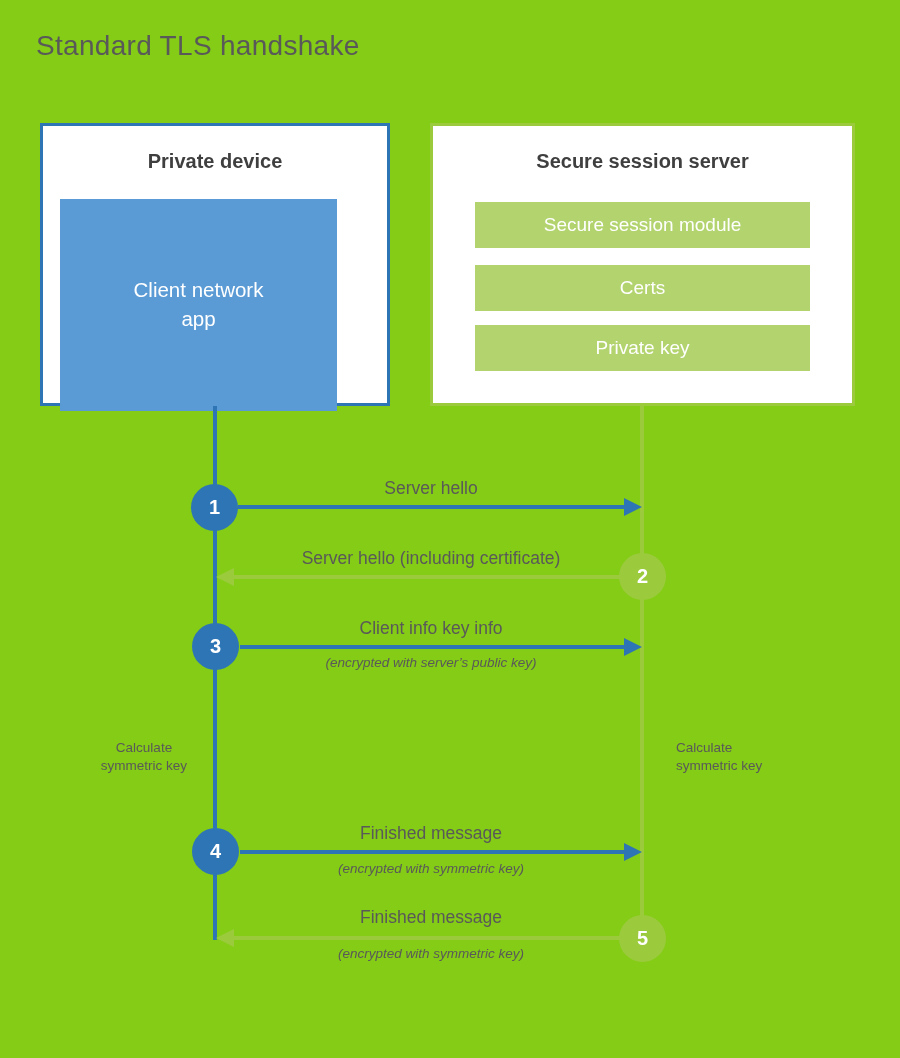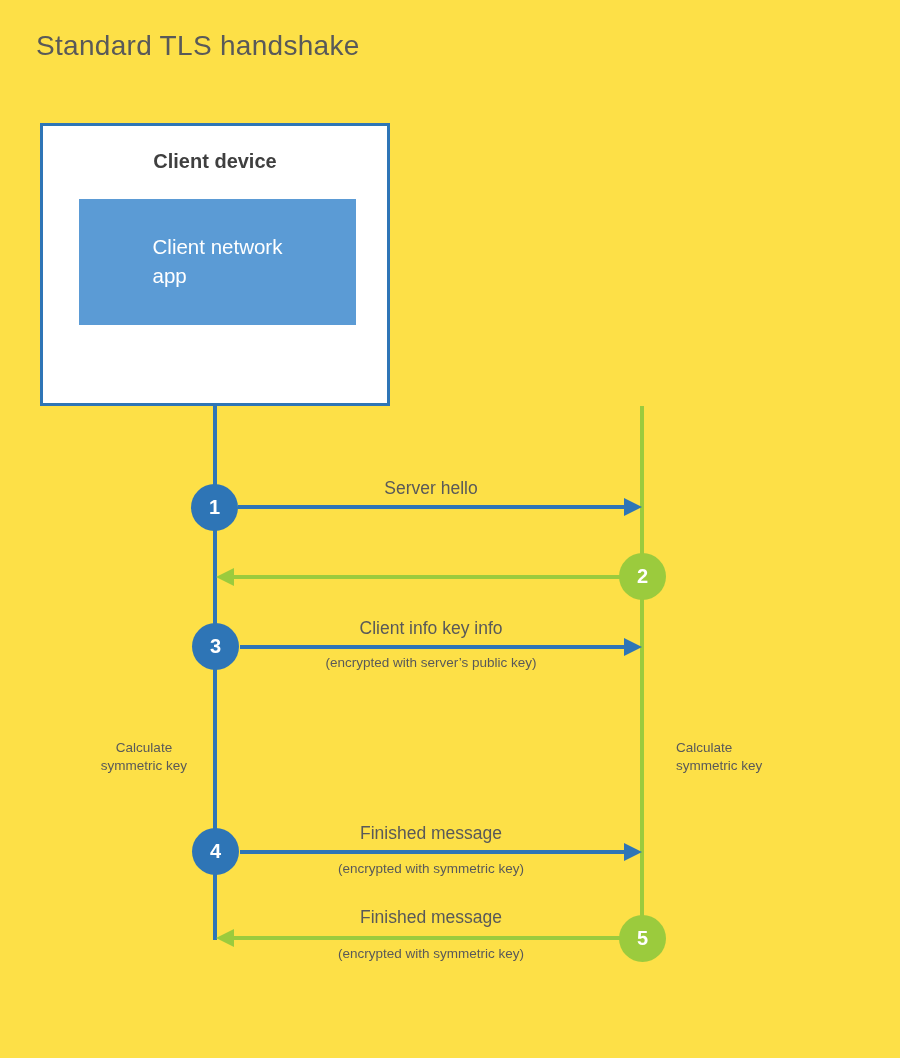--- a/index.html
+++ b/index.html
@@ -1,38 +1,38 @@
 <!DOCTYPE html>
 <html><head>
 <meta charset="utf-8">
 <style>
   * { margin:0; padding:0; box-sizing:border-box; }
   html,body { background:#ffffff; }
   body { font-family:"Liberation Sans","DejaVu Sans",sans-serif; }
   .canvas {
-    position:relative; width:900px; height:1058px; background:#fde047;
+    position:relative; width:900px; height:1058px; background:#84cc16;
     overflow:hidden;
     padding-left:14px;
   }
   .page-title {
     position:absolute; left:36px; top:30px;
     font-size:28px; font-weight:300; color:#595959; letter-spacing:0.3px;
   }
   
   .actor-box { position:absolute; top:123px; height:283px; background:#fff; }
   .client-box { left:40px; width:350px; border:3px solid #2e75b6; }
   .server-box { left:430px; width:425px; border:3px solid #9bcb3d; }
   .actor-title {
     position:absolute; left:0; right:0; top:24px; text-align:center;
     font-size:20px; font-weight:700; color:#3f3f3f;
   }
   .client-app {
-    position:absolute; left:36px; top:73px; width:277px; height:126px;
+    position:absolute; left:17px; top:73px; width:277px; height:212px;
     background:#5b9bd5; color:#ffffff; font-size:20.5px; line-height:1.4;
-    display:flex; align-items:center; justify-content:center; 
+    display:flex; align-items:center; justify-content:center; text-align:center;
   }
   .server-bar {
     position:absolute; left:42px; width:335px; height:46px;
     background:#b2d36e; color:#ffffff; font-size:19px;
     display:flex; align-items:center; justify-content:center; text-align:center;
   }
   .bar-0 { top:76px; } .bar-1 { top:139px; } .bar-2 { top:199px; }
   
   .lifeline { position:absolute; top:406px; width:4px; height:534px; }
   .lifeline.blue { left:213px; background:#2e75b6; }
@@ -60,54 +60,61 @@
   }
   .arrow-head.right.blue { border-left:18px solid #2e75b6; }
   .arrow-head.left.green { border-right:18px solid #9bcb3d; }
   
   .msg-label {
     position:absolute; left:238px; width:386px; text-align:center;
     font-size:17.5px; color:#595959;
   }
   .msg-sublabel {
     position:absolute; left:238px; width:386px; text-align:center;
-    font-size:13.5px; color:#595959;
+    font-size:13.5px; color:#595959;font-style:italic;
   }
   
   .side-note {
     position:absolute; font-size:13.5px; color:#595959; line-height:1.32;
     white-space:pre-line;
   }
   .note-decrypt { left:676px; top:631px; text-align:left; }
   .note-calc-left { left:83px; top:739px; width:122px; text-align:center; }
   .note-calc-right { left:676px; top:739px; text-align:left; }
 </style>
 </head>
 <body>
 
 <div class="canvas">
 
   <div class="page-title">Standard TLS handshake</div>
 
   <div class="actor-box client-box">
-    <div class="actor-title">Client device</div>
+    <div class="actor-title">Private device</div>
     <div class="client-app">
       <span><span>Client network</span><br><span>app</span></span>
     </div>
   </div>
 
+  <div class="actor-box server-box">
+    <div class="actor-title">Secure session server</div>
+    <div class="server-bar bar-0">Secure session module</div>
+    <div class="server-bar bar-1">Certs</div>
+    <div class="server-bar bar-2">Private key</div>
+  </div>
 
   <div class="lifeline blue"></div>
   <div class="lifeline green"></div>
 
   <div class="msg-label" style="top:478px">Server hello</div>
   <div class="msg-line blue" style="left:238px; top:505px; width:388px;"></div>
   <div class="arrow-head right blue" style="left:624px; top:498px;"></div>
   <div class="step-circle blue c1">1</div>
 
+  <div class="msg-label" style="top:548px">Server hello (including certificate)</div>
   <div class="msg-line green" style="left:234px; top:575px; width:388px;"></div>
   <div class="arrow-head left green" style="left:216px; top:568px;"></div>
   <div class="step-circle green c2">2</div>
 
   <div class="msg-label" style="top:618px">Client info key info</div>
   <div class="msg-line blue" style="left:240px; top:645px; width:384px;"></div>
   <div class="arrow-head right blue" style="left:624px; top:638px;"></div>
   <div class="msg-sublabel" style="top:655px">(encrypted with server’s public key)</div>
   <div class="step-circle blue c3">3</div>
 

